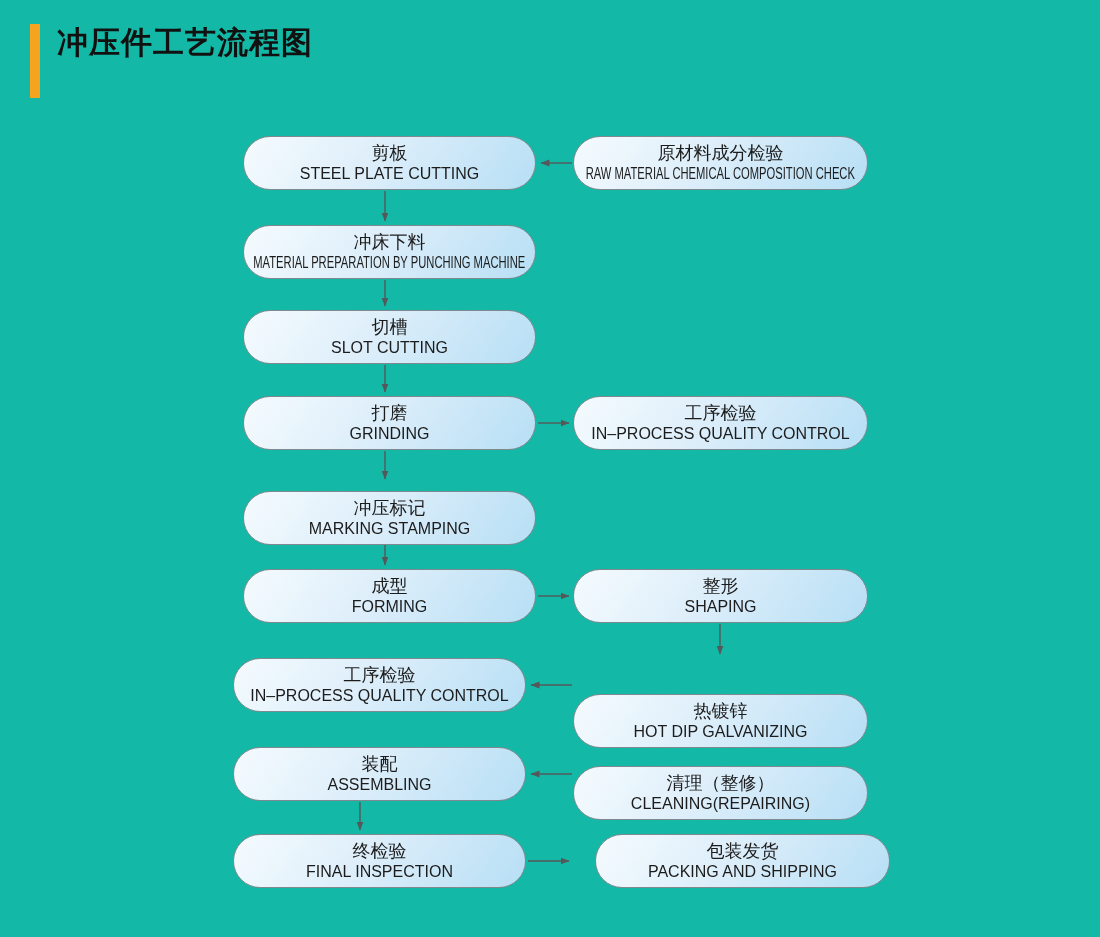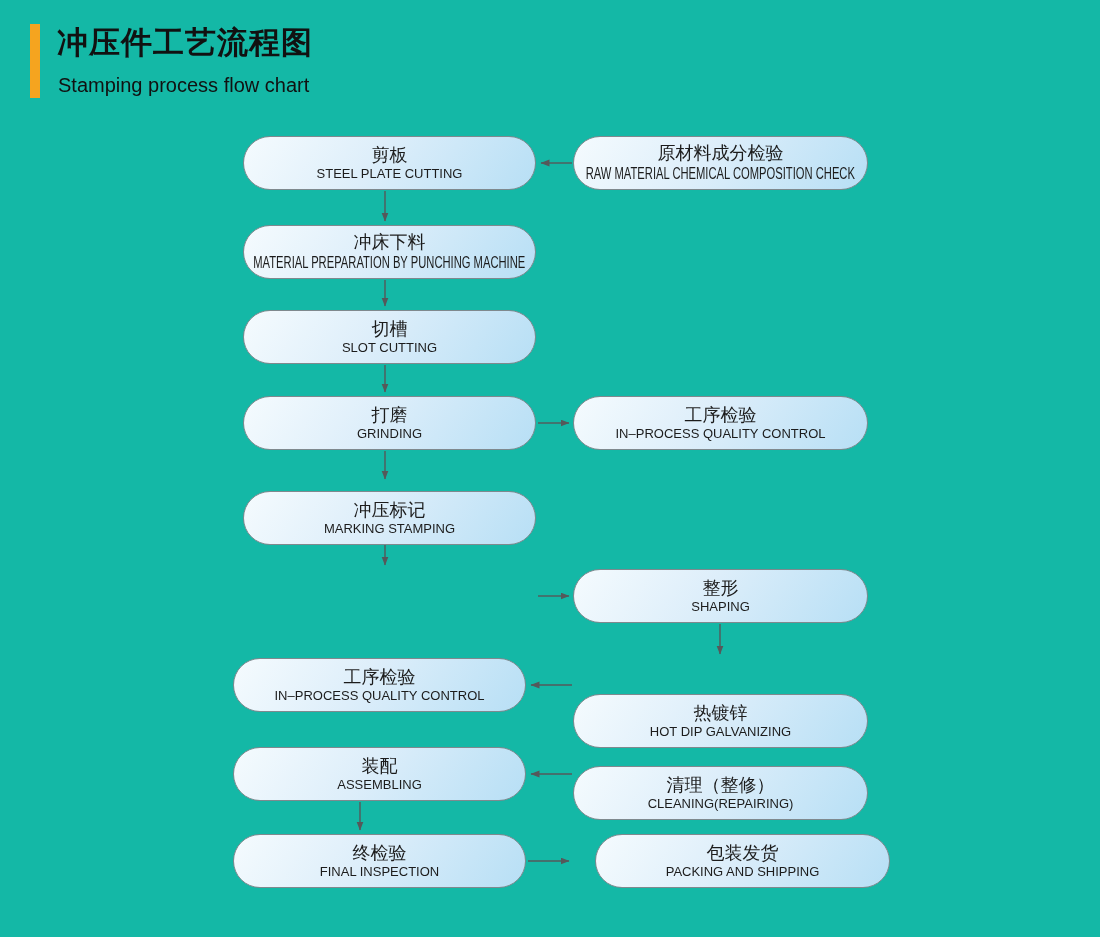--- a/index.html
+++ b/index.html
@@ -12,35 +12,34 @@
   .page-subtitle{position:absolute;left:58px;top:74px;font-size:20px;font-weight:normal;color:#111111;white-space:nowrap;}
 
   
   .node{
     position:absolute;height:54px;border:1px solid #7F898E;border-radius:27px;
     background:linear-gradient(125deg,#f5fbfe 0%,#ddeefa 45%,#b7dff5 100%);
     display:flex;flex-direction:column;align-items:center;justify-content:center;
     box-sizing:border-box;line-height:1.25;
   }
   .node .zh{font-size:18px;color:#1c1c1c;white-space:nowrap;}
-  .node .en{font-size:13px;color:#1c1c1c;white-space:nowrap;}
+  .node .en{font-size:16px;color:#1c1c1c;white-space:nowrap;}
   .node .en.cond{font-size:16px;transform:scaleX(0.70);transform-origin:50% 50%;}
 
   
   svg.arrows{position:absolute;left:0;top:0;pointer-events:none;}
   .arrow-line{stroke:#55585a;stroke-width:1.4;fill:none;}
 </style>
 </head>
 <body>
 
 <div id="canvas">
 
   <div class="accent-bar"></div>
   <div class="page-title">冲压件工艺流程图</div>
-  <div class="page-subtitle">Stamping process flow chart</div>
 
   <svg class="arrows" width="1100" height="937" viewBox="0 0 1100 937">
     <defs>
       <marker id="ah" markerWidth="10" markerHeight="8" refX="8.5" refY="3.5" orient="auto" markerUnits="userSpaceOnUse">
         <path d="M0,0 L9,3.5 L0,7 Z" fill="#55585a"></path>
       </marker>
     </defs>
     <line class="arrow-line" x1="572" y1="163" x2="541" y2="163" marker-end="url(#ah)"></line>
     <line class="arrow-line" x1="385" y1="191" x2="385" y2="221" marker-end="url(#ah)"></line>
     <line class="arrow-line" x1="385" y1="280" x2="385" y2="306" marker-end="url(#ah)"></line>
@@ -78,20 +77,24 @@
     <span class="en">GRINDING</span>
   </div>
   <div class="node" style="left:573px;top:396px;width:295px;">
     <span class="zh">工序检验</span>
     <span class="en">IN–PROCESS QUALITY CONTROL</span>
   </div>
   <div class="node" style="left:243px;top:483px;width:293px;margin-top:8px;">
     <span class="zh">冲压标记</span>
     <span class="en">MARKING STAMPING</span>
   </div>
+  <div class="node" style="left:243px;top:569px;width:293px;">
+    <span class="zh">成型</span>
+    <span class="en">FORMING</span>
+  </div>
   <div class="node" style="left:573px;top:569px;width:295px;">
     <span class="zh">整形</span>
     <span class="en">SHAPING</span>
   </div>
   <div class="node" style="left:233px;top:658px;width:293px;">
     <span class="zh">工序检验</span>
     <span class="en">IN–PROCESS QUALITY CONTROL</span>
   </div>
   <div class="node" style="left:573px;top:658px;width:295px;margin-top:36px;">
     <span class="zh">热镀锌</span>

